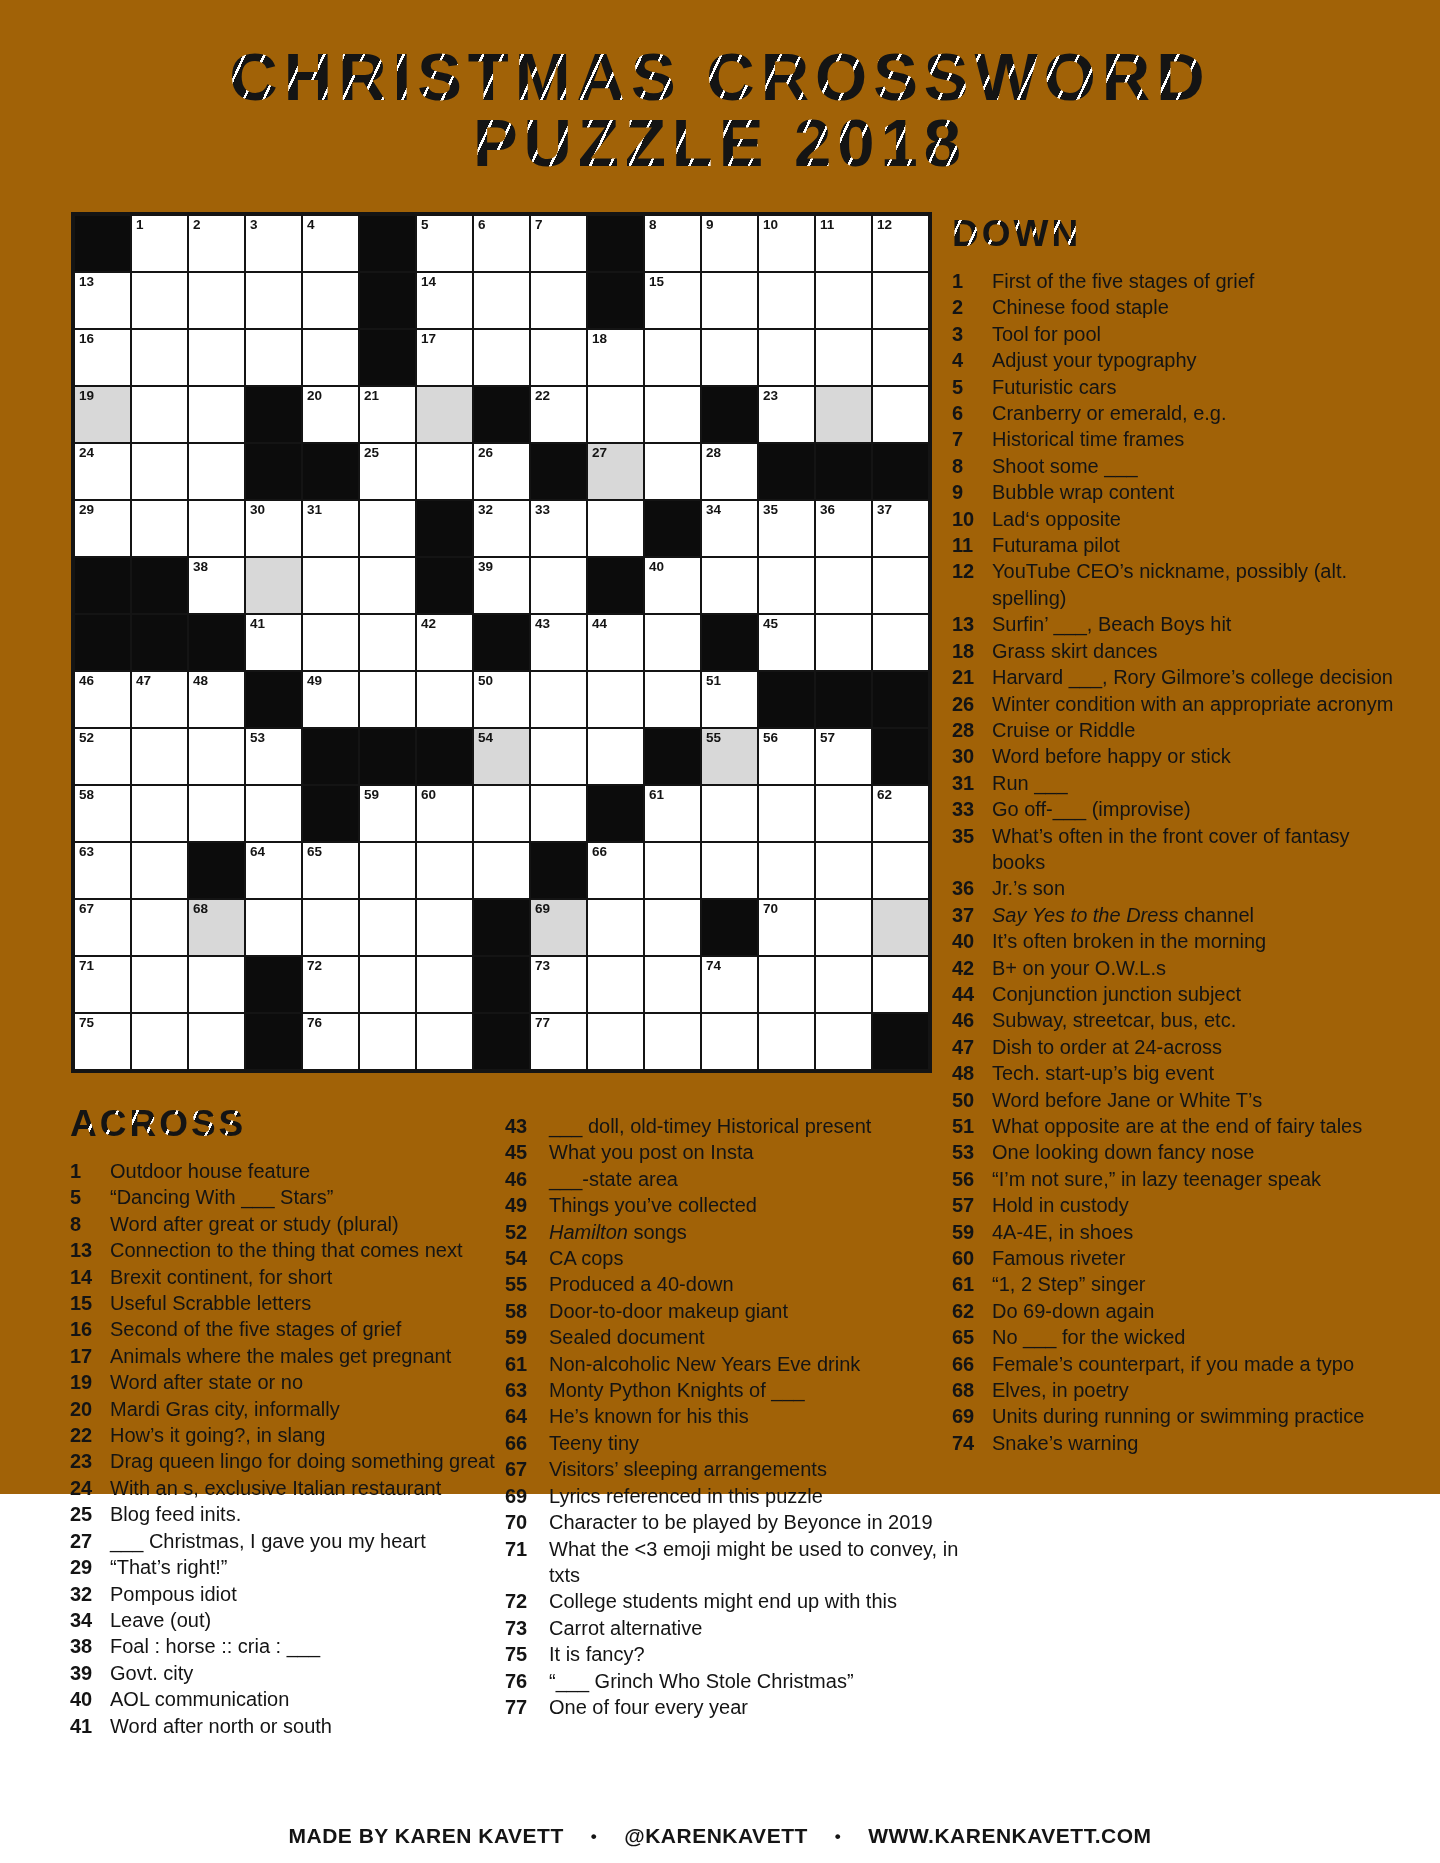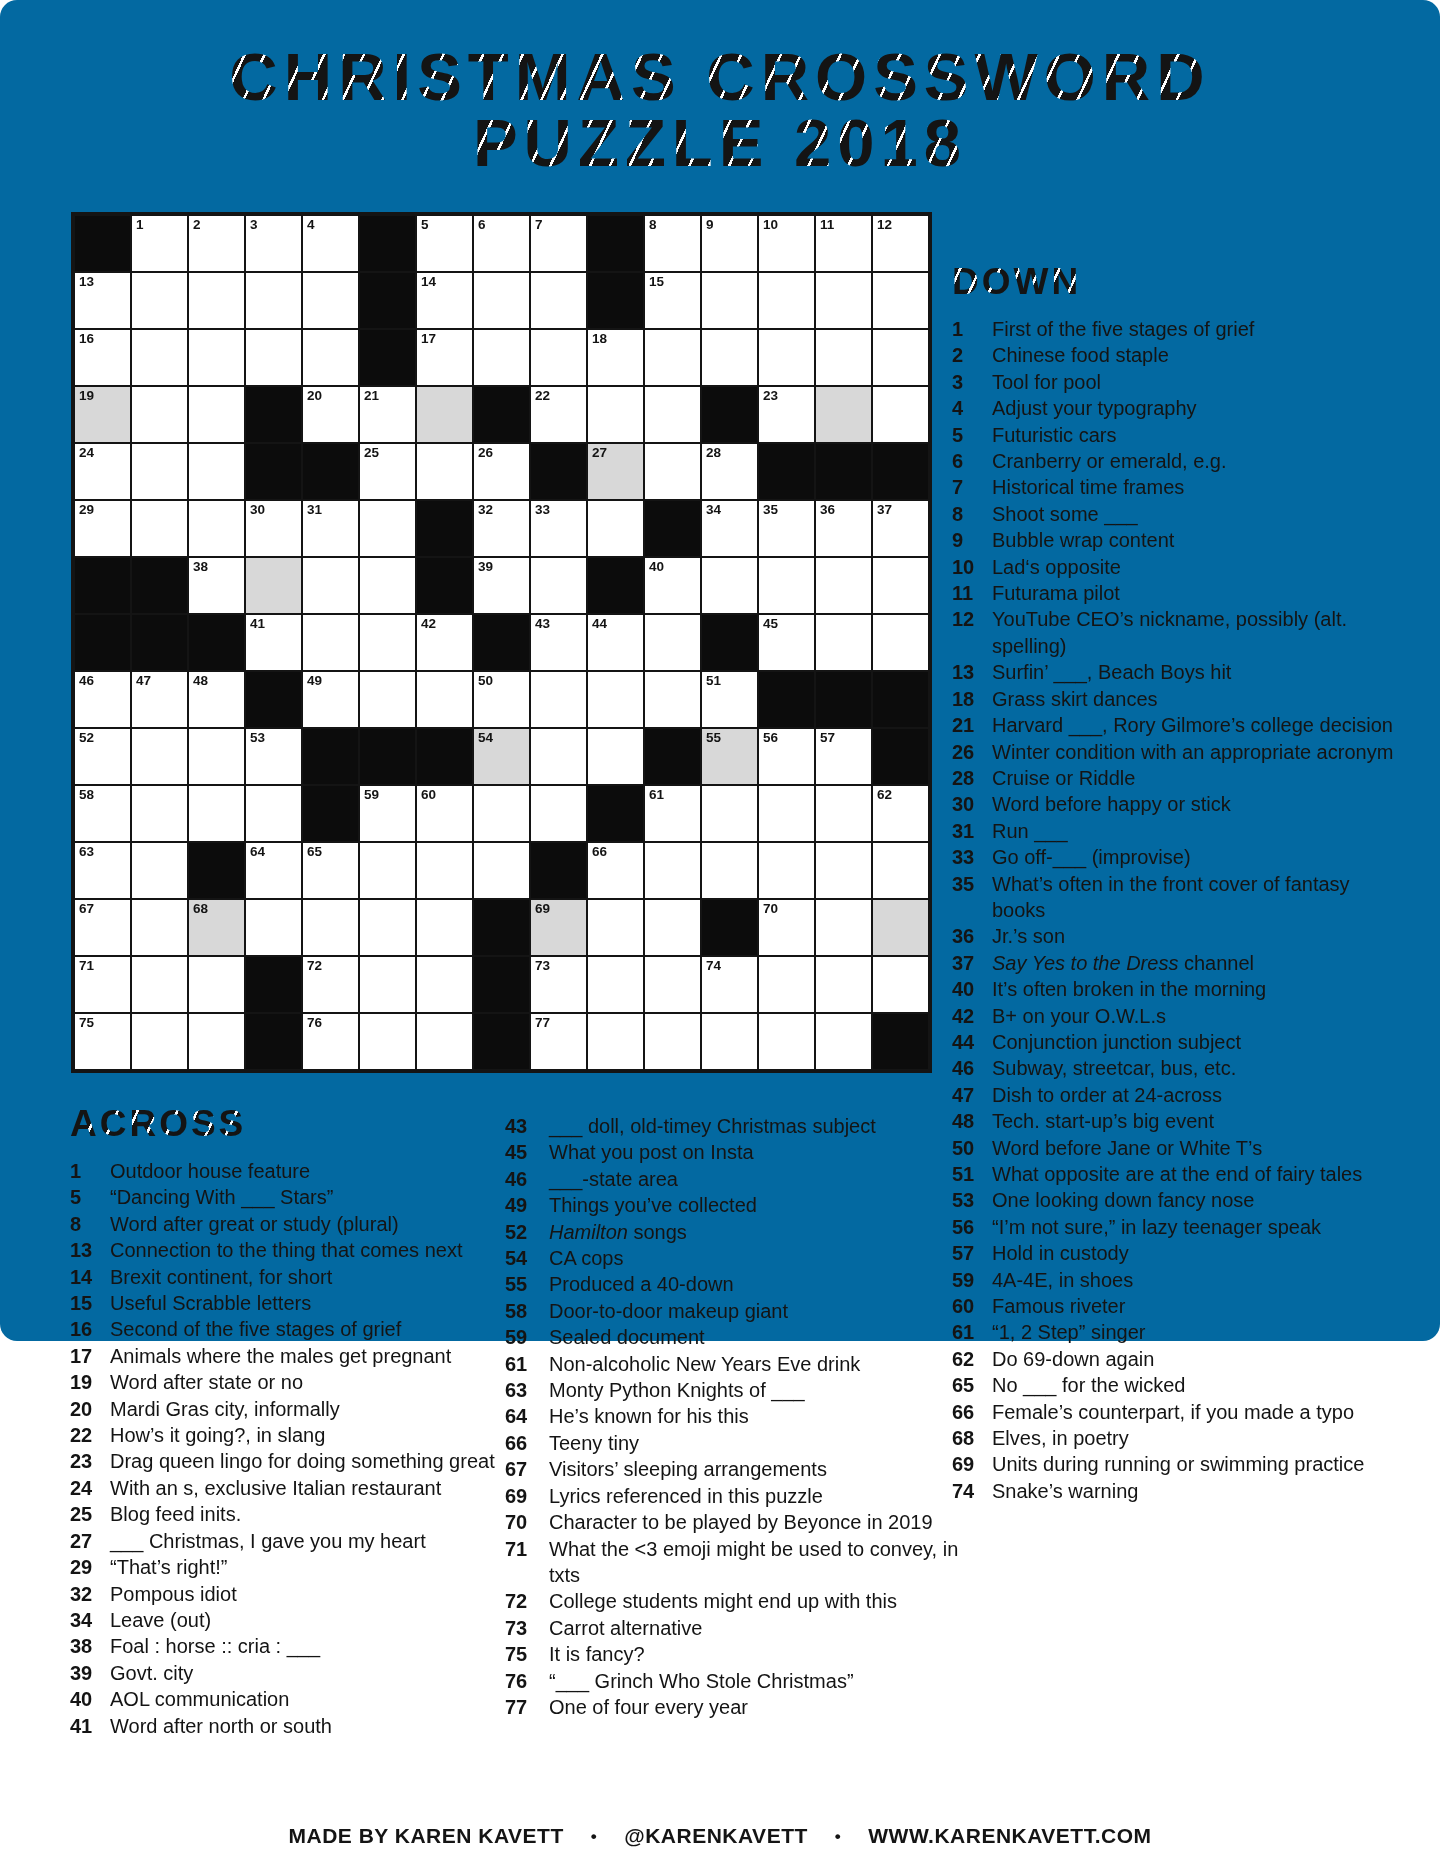--- a/index.html
+++ b/index.html
@@ -1,17 +1,17 @@
 <!DOCTYPE html>
 <html style="--ink: #141414;"><head>
 <meta charset="utf-8">
 <style>
   html,body{margin:0;padding:0;background:#ffffff;width:1440px;height:1863px;overflow:hidden;
     font-family:"Liberation Sans","DejaVu Sans",sans-serif;color:var(--ink,#141414);}
-  .page{position:relative;width:1440px;height:1341px;background:#0369a1;border-radius:17px;}
+  .page{position:relative;width:1440px;height:1494px;background:#a16207;}
 
   
   .deco{font-weight:bold;color:#141414;letter-spacing:4px;}
   @supports ((-webkit-background-clip: text) or (background-clip: text)){
     .deco{background:repeating-linear-gradient(115deg,#141414 0 9px,#ffffff 9px 11.5px,#141414 11.5px 18px);
       -webkit-background-clip:text;background-clip:text;color:transparent;}
   }
 
   .title{position:absolute;top:44px;left:0;right:0;text-align:center;
     font-size:67px;line-height:66px;letter-spacing:6px;}
@@ -22,21 +22,21 @@
     border:3px solid #141414;background:#fff;}
   .cell{position:relative;border:1px solid #141414;background:#ffffff;box-sizing:border-box;}
   .cell.black{background:#0c0c0c;}
   .cell.gray{background:#d8d8d8;}
   .cnum{position:absolute;top:2px;left:4px;font-size:13.5px;font-weight:bold;color:#141414;line-height:1;}
 
   
   .col{position:absolute;}
   .col-across{left:70px;top:1104px;width:437px;}
   .col-mid{left:505px;top:1113px;width:462px;}
-  .col-down{left:952px;top:214px;width:456px;margin-top:48px;}
+  .col-down{left:952px;top:214px;width:456px;}
   .sec-header{font-size:37px;line-height:40px;letter-spacing:3px;margin:0 0 14px 0;}
   .clues{font-size:20px;line-height:26.4px;}
   .clue{display:flex;align-items:flex-start;}
   .clue .cn{flex:0 0 40px;font-weight:bold;}
   .clue .ct{flex:1;}
   .col-mid .clue .cn{flex-basis:44px;}
 
   
   .footer{position:absolute;top:1806px;left:0;right:0;text-align:center;
     font-size:21px;font-weight:bold;letter-spacing:0.5px;color:#141414;margin-top:18px;}
@@ -703,21 +703,21 @@
           <span class="cn">41</span>
           <span class="ct">Word after north or south</span>
         </div>
       </div>
   </div>
 
   <div class="col col-mid">
     <div class="clues">
         <div class="clue">
           <span class="cn">43</span>
-          <span class="ct">___ doll, old-timey Christmas subject</span>
+          <span class="ct">___ doll, old-timey Historical present</span>
         </div>
         <div class="clue">
           <span class="cn">45</span>
           <span class="ct">What you post on Insta</span>
         </div>
         <div class="clue">
           <span class="cn">46</span>
           <span class="ct">___-state area</span>
         </div>
         <div class="clue">

